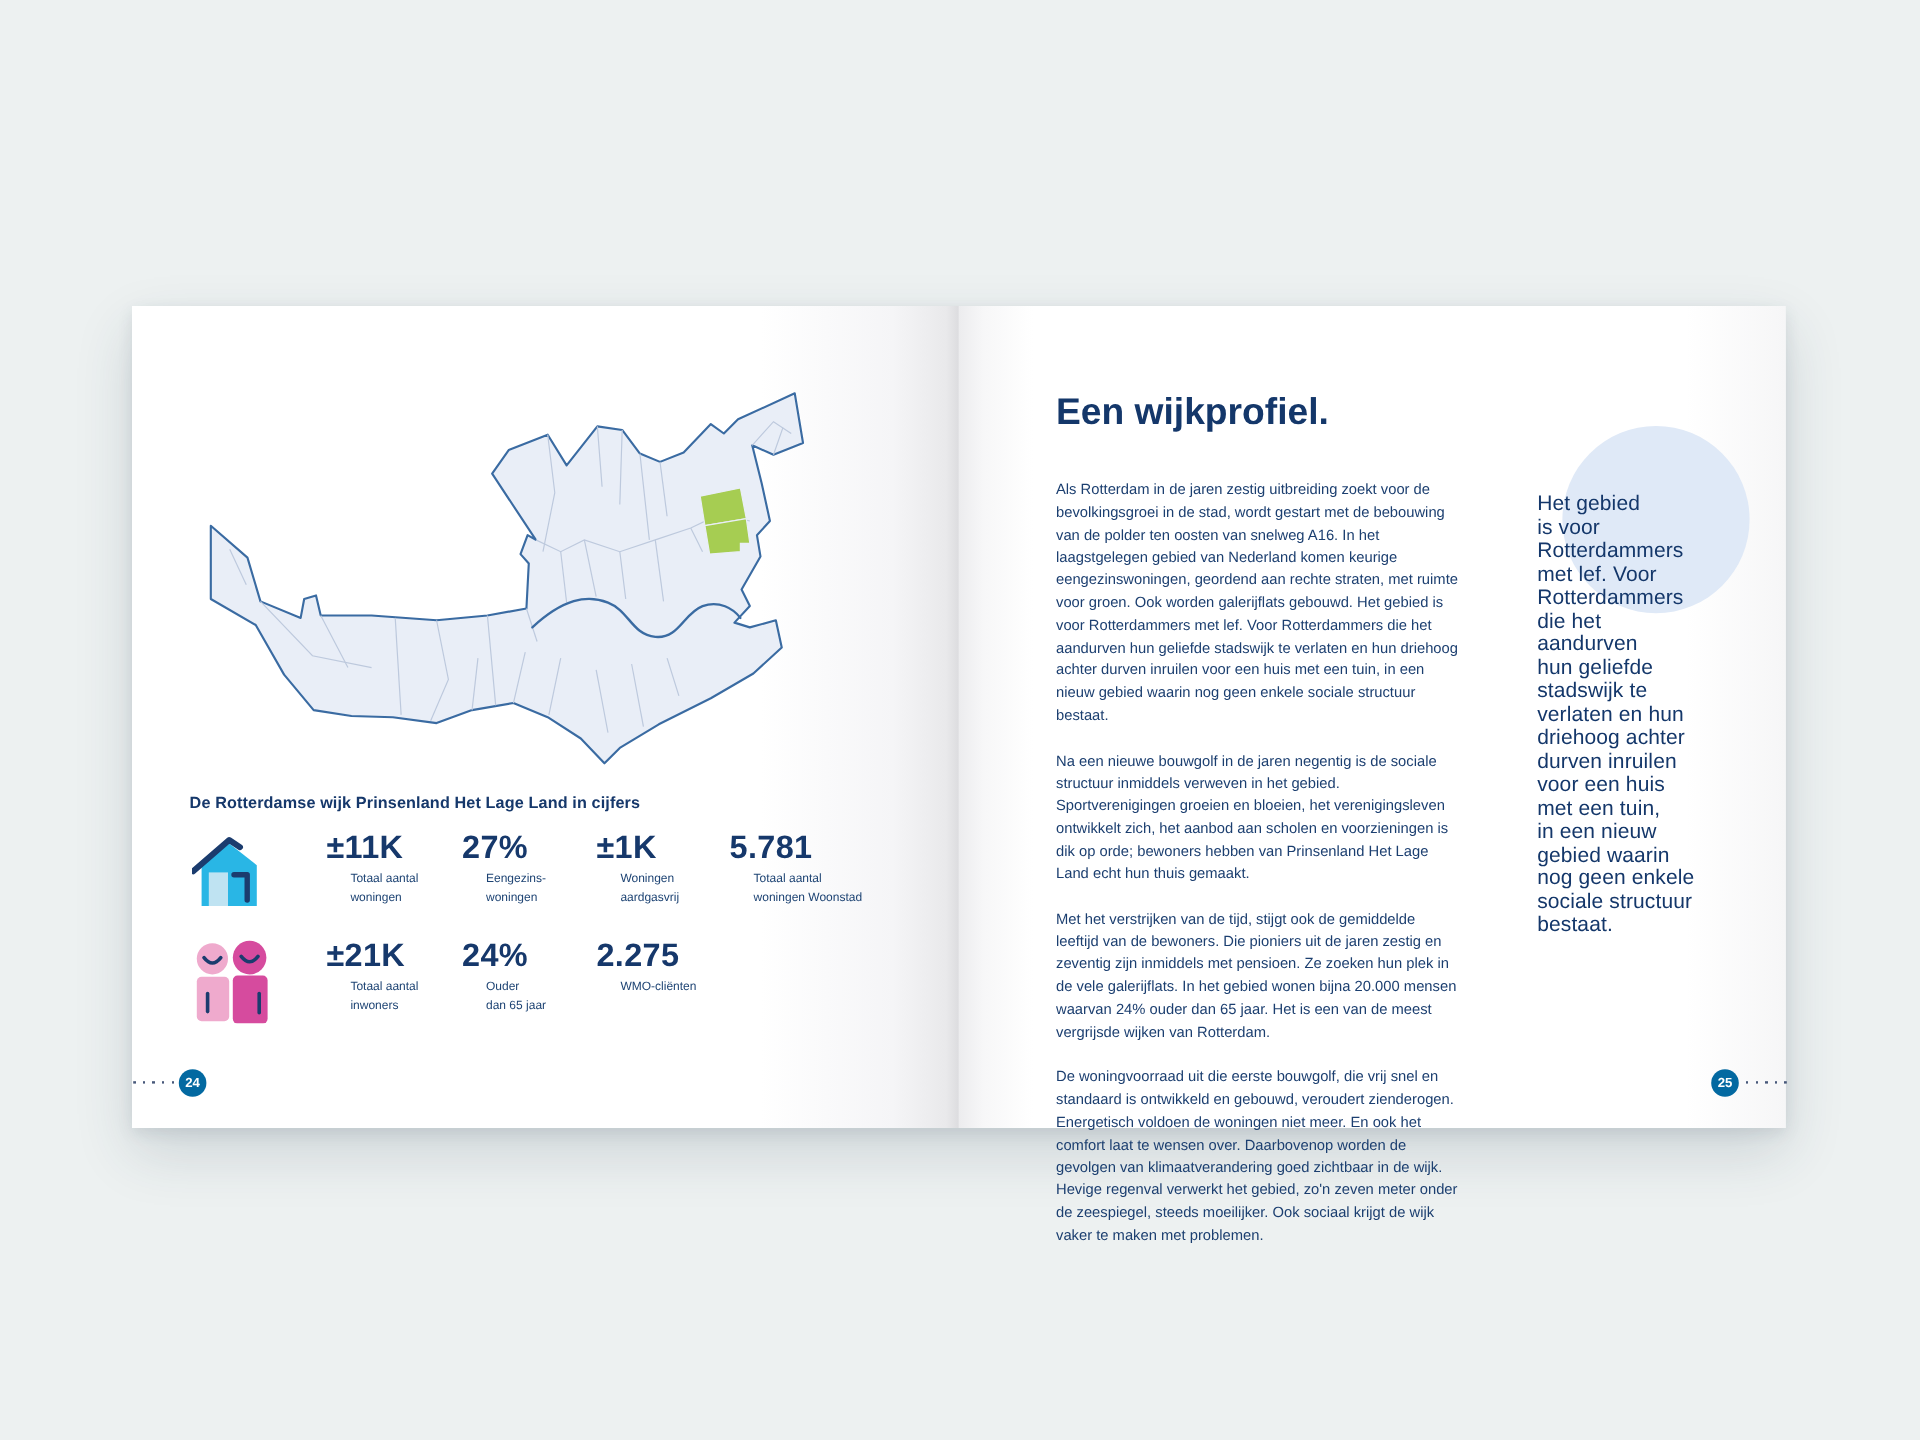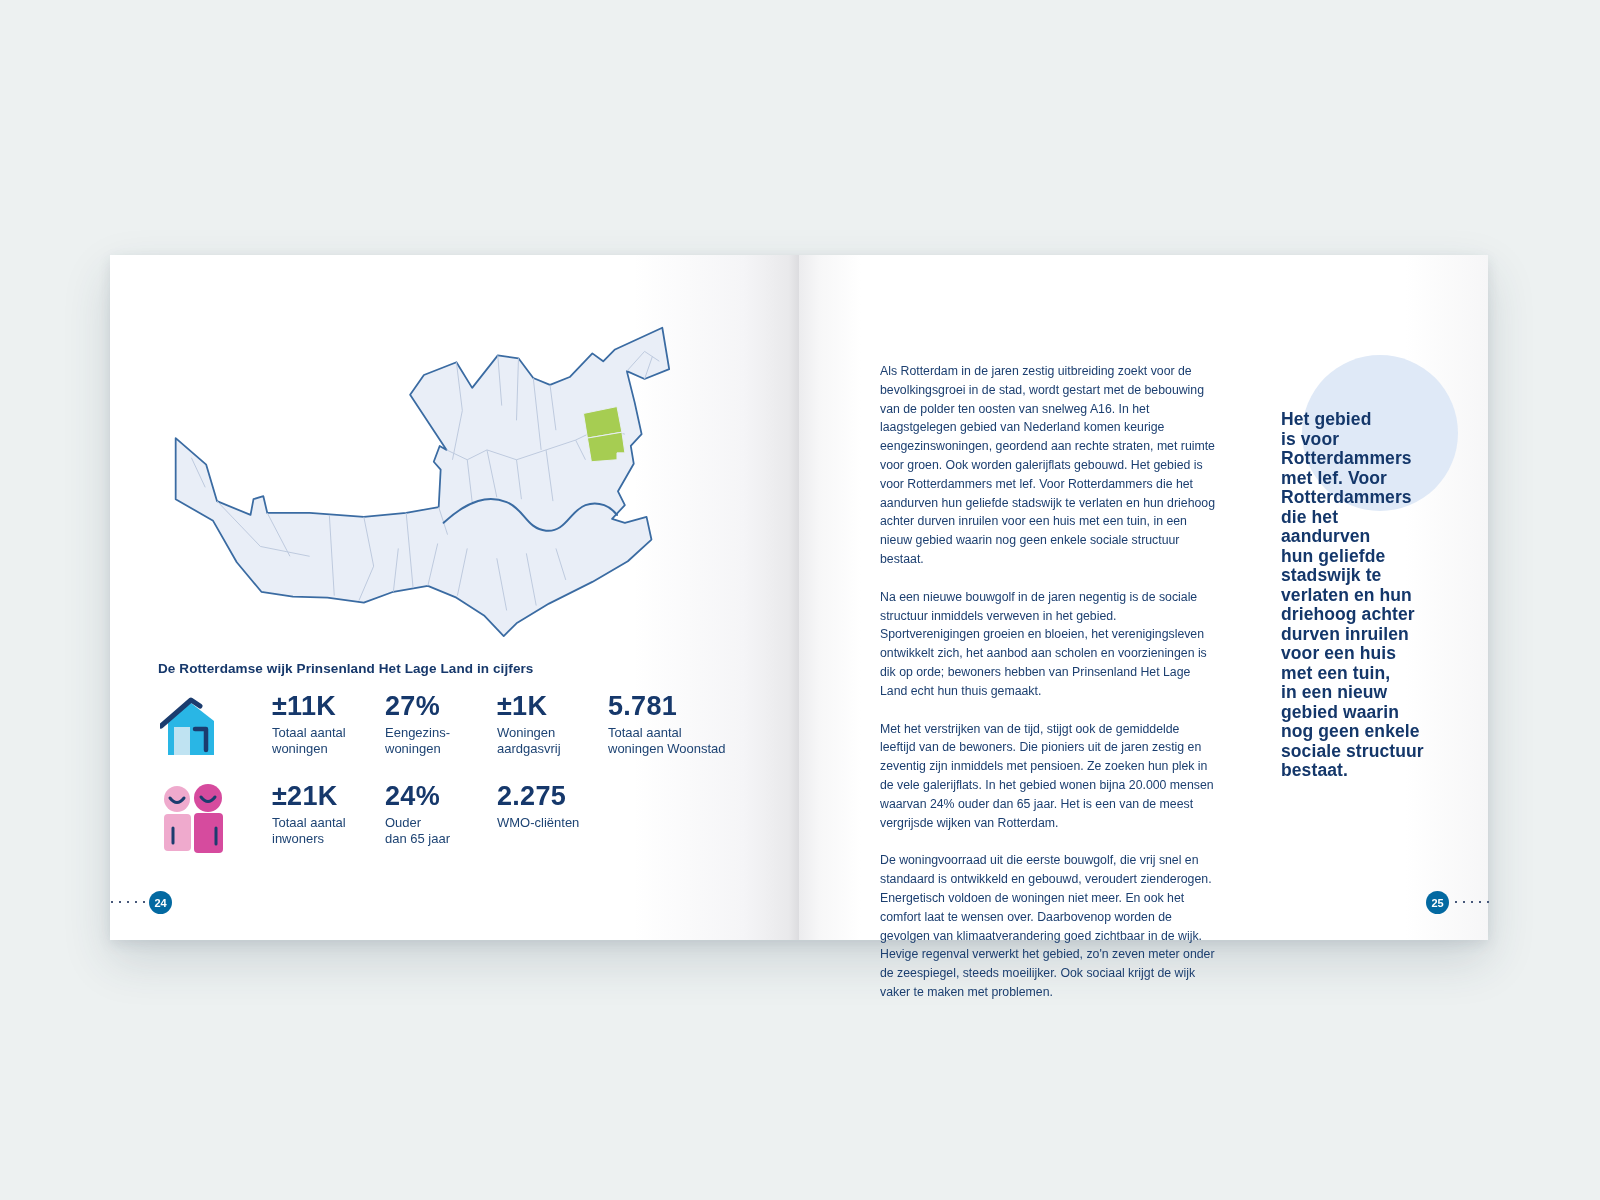--- a/index.html
+++ b/index.html
@@ -26,21 +26,21 @@
   .stats-row{position:absolute;left:50px;display:flex;align-items:flex-start;}
   .stats-row.r1{top:438px;}
   .stats-row.r2{top:528px;}
   .icon-cell{width:64px;margin-right:48px;flex:0 0 auto;}
   .stat-cell{flex:0 0 auto;}
   .stat-cell.c1{width:113px;}
   .stat-cell.c2{width:112px;}
   .stat-cell.c3{width:111px;}
   .stat-cell.c4{width:175px;}
   .stat-value{font-size:27px;font-weight:800;color:#16386b;line-height:1;letter-spacing:.3px;}
-  .stat-label{font-size:13px;line-height:15.5px;color:#1d4373;margin-top:5px;white-space:pre-line;}
+  .stat-label{font-size:10px;line-height:15.5px;color:#1d4373;margin-top:5px;white-space:pre-line;margin-left:20px;}
 
   .page-num{
     position:absolute;width:23px;height:23px;border-radius:50%;
     background:#0369a1;color:#ffffff;font-size:11px;font-weight:700;
     display:flex;align-items:center;justify-content:center;top:636px;
   }
   .page-num.left{left:39px;}
   .page-num.right{left:1316px;}
   .dotline{
     position:absolute;top:646px;height:2px;width:34px;
@@ -54,21 +54,21 @@
   .title-light{font-size:27px;font-weight:400;color:#4f90c5;letter-spacing:.2px;line-height:1.15;}
   .title-bold{font-size:31px;font-weight:800;color:#14376a;line-height:1.1;margin-top:3px;}
   .body-copy{margin-top:39px;}
   .body-copy p{font-size:12.3px;line-height:18.8px;color:#1c3f70;margin:0 0 19px 0;}
   .quote-circle{
     position:absolute;left:1192px;top:100px;width:156px;height:156px;border-radius:50%;
     background:#dfe9f7;z-index:1;
   }
   .pull-quote{
     position:absolute;left:1171px;top:155px;width:185px;z-index:2;
-    font-size:17.5px;line-height:19.5px;font-weight:700;color:#14376a;
+    font-size:17.5px;line-height:19.5px;font-weight:400;color:#14376a;
     white-space:pre-line;letter-spacing:.1px;
   }
 </style>
 </head>
 <body>
 
 <div class="spread">
 
   <div class="page page-left">
 
@@ -184,20 +184,21 @@
       <div class="stat-cell c4">
         <div class="stat-value">2.275</div>
         <div class="stat-label">WMO-cliënten</div>
       </div>
     </div>
   </div>
 
   <div class="page page-right"></div>
 
   <div class="article">
+    <div class="title-bold">Een wijkprofiel.</div>
     <div class="body-copy">
       <p>Als Rotterdam in de jaren zestig uitbreiding zoekt voor de bevolkingsgroei in de stad, wordt gestart met de bebouwing van de polder ten oosten van snelweg A16. In het laagstgelegen gebied van Nederland komen keurige eengezinswoningen, geordend aan rechte straten, met ruimte voor groen. Ook worden galerijflats gebouwd. Het gebied is voor Rotterdammers met lef. Voor Rotterdammers die het aandurven hun geliefde stadswijk te verlaten en hun driehoog achter durven inruilen voor een huis met een tuin, in een nieuw gebied waarin nog geen enkele sociale structuur bestaat.</p>
       <p>Na een nieuwe bouwgolf in de jaren negentig is de sociale structuur inmiddels verweven in het gebied. Sportverenigingen groeien en bloeien, het verenigingsleven ontwikkelt zich, het aanbod aan scholen en voorzieningen is dik op orde; bewoners hebben van Prinsenland Het Lage Land echt hun thuis gemaakt.</p>
       <p>Met het verstrijken van de tijd, stijgt ook de gemiddelde leeftijd van de bewoners. Die pioniers uit de jaren zestig en zeventig zijn inmiddels met pensioen. Ze zoeken hun plek in de vele galerijflats. In het gebied wonen bijna 20.000 mensen waarvan 24% ouder dan 65 jaar. Het is een van de meest vergrijsde wijken van Rotterdam.</p>
       <p>De woningvoorraad uit die eerste bouwgolf, die vrij snel en standaard is ontwikkeld en gebouwd, veroudert zienderogen. Energetisch voldoen de woningen niet meer. En ook het comfort laat te wensen over. Daarbovenop worden de gevolgen van klimaatverandering goed zichtbaar in de wijk. Hevige regenval verwerkt het gebied, zo'n zeven meter onder de zeespiegel, steeds moeilijker. Ook sociaal krijgt de wijk vaker te maken met problemen.</p>
     </div>
   </div>
 
   <div class="quote-circle"></div>
   <div class="pull-quote">Het gebied

